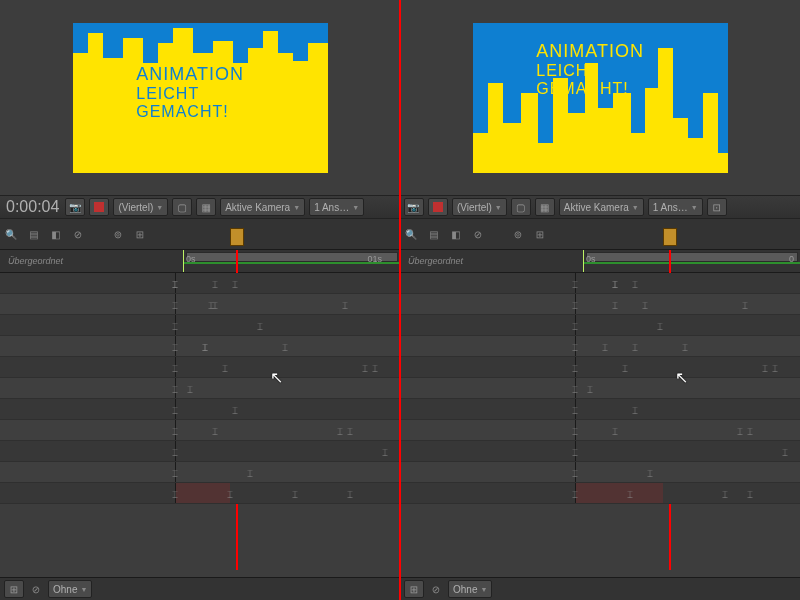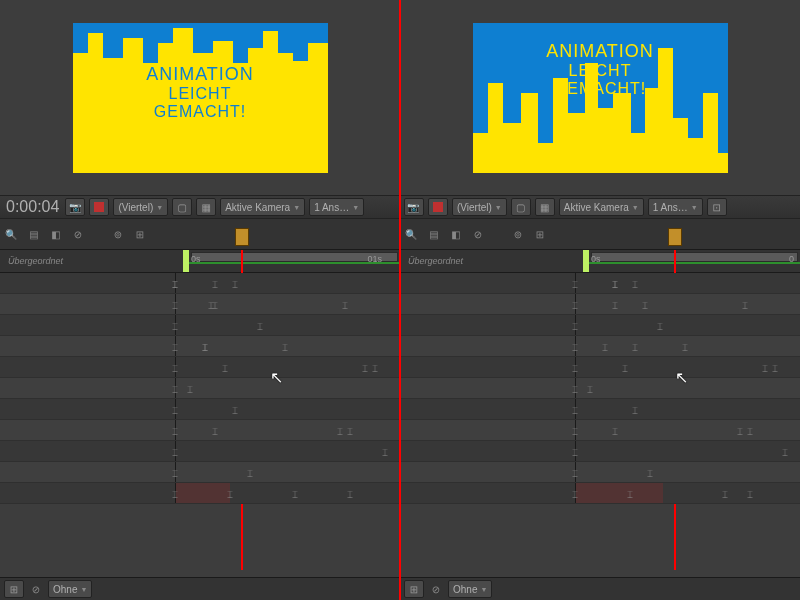--- a/index.html
+++ b/index.html
@@ -3,33 +3,33 @@
 <meta charset="utf-8">
 <style>
 html,body{margin:0;padding:0;width:800px;height:600px;background:#3d3d3d;font-family:"Segoe UI",Tahoma,sans-serif;font-size:10px;color:#b0b0b0;overflow:hidden}
 .split{display:flex;width:800px;height:600px}
 .pane{width:400px;height:600px;display:flex;flex-direction:column}
 .divider{position:absolute;left:399px;top:0;width:2px;height:600px;background:red;z-index:100}
 .viewer{flex:0 0 195px;background:#3d3d3d;display:flex;align-items:center;justify-content:center;position:relative}
 .canvas{width:255px;height:150px;background:#0e7fd1;position:relative;overflow:hidden}
 .canvas.right{width:255px;height:150px}
 .skyline{position:absolute;bottom:0;left:0;width:100%;fill:#ffe400}
-.txt{position:absolute;left:50%;top:50%;transform:translate(-50%,-60%);text-align:center;color:#0e7fd1;font-family:"Impact","Arial Narrow",sans-serif;font-stretch:condensed;letter-spacing:1px}
+.txt{position:absolute;left:50%;top:50%;transform:translate(-50%,-60%);color:#0e7fd1;font-family:"Impact","Arial Narrow",sans-serif;font-stretch:condensed;letter-spacing:1px}
 .txt .l1{font-size:18px}
 .txt .l2{font-size:16px}
 .right .txt{color:#ffe400}
 .toolbar{flex:0 0 22px;background:linear-gradient(#3a3a3a,#303030);border-top:1px solid #222;border-bottom:1px solid #222;display:flex;align-items:center;padding:0 4px;gap:4px}
 .tb-btn{width:18px;height:16px;background:#4a4a4a;border:1px solid #222;border-radius:2px;display:flex;align-items:center;justify-content:center;color:#999}
 .tb-drop{height:16px;background:#4a4a4a;border:1px solid #222;border-radius:2px;display:flex;align-items:center;padding:0 4px;gap:3px}
 .tb-drop .arw{font-size:7px;color:#888}
 .tc{color:#b0b0b0;font-size:16px;padding:0 2px}
 .row2{flex:0 0 30px;background:#333;border-bottom:1px solid #1a1a1a;display:flex;align-items:center;padding:0 4px;gap:6px}
 .icon{width:16px;height:16px;display:flex;align-items:center;justify-content:center;color:#888}
 .timehdr{flex:0 0 22px;display:flex;border-bottom:1px solid #1a1a1a}
-.timehdr .lcol{width:175px;background:#333;border-right:6px solid #bef264;display:flex;align-items:center;padding-left:8px;font-size:9px;font-style:italic;color:#888}
+.timehdr .lcol{width:175px;background:#333;border-right:1px solid #bef264;display:flex;align-items:center;padding-left:8px;font-size:9px;font-style:italic;color:#888}
 .timehdr .ruler{flex:1;background:#333;position:relative}
 .playline{position:absolute;top:0;width:2px;background:red;height:320px;pointer-events:none}
 .cti{position:absolute;top:-22px;width:12px;height:16px;background:#c28f2a;border:1px solid #5a3a00;left:-6px}
 .ruler-lbl{position:absolute;top:4px;font-size:9px;color:#999}
 .work-area{position:absolute;top:2px;left:2px;right:2px;height:8px;background:#5a5a5a;border:1px solid #2a2a2a}
 .greenln{position:absolute;top:12px;left:0;right:0;height:2px;background:#2d8f2d}
 .tracks{flex:1;position:relative;overflow:hidden}
 .track{height:20px;display:flex;border-bottom:1px solid #2f2f2f}
 .track .lcol{width:175px;background:#373737;border-right:1px solid #1a1a1a}
 .track .lane{flex:1;background:#373737;position:relative}

